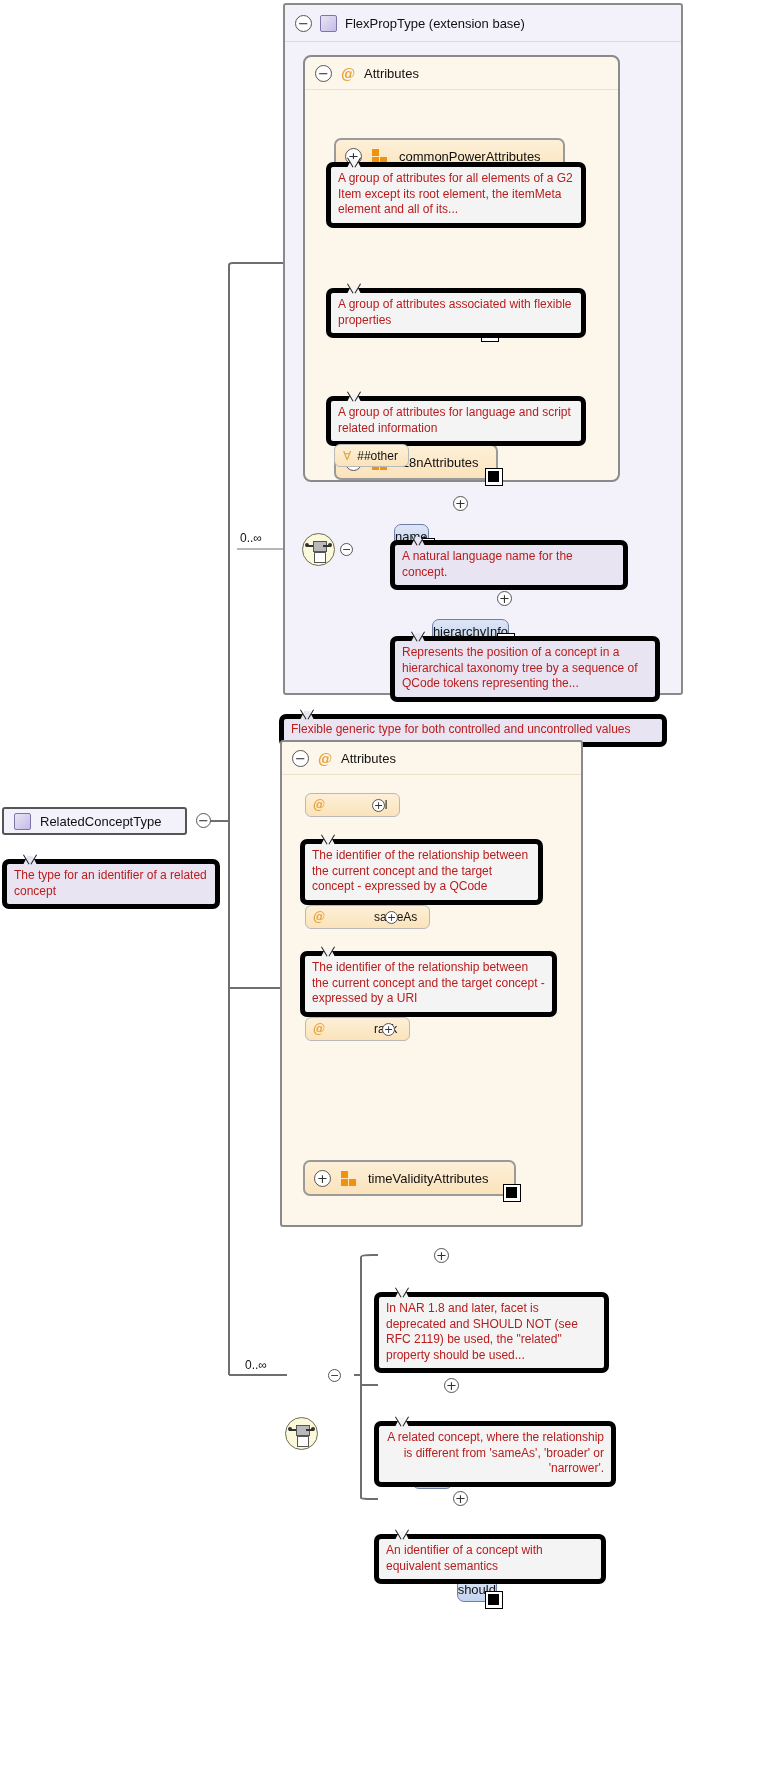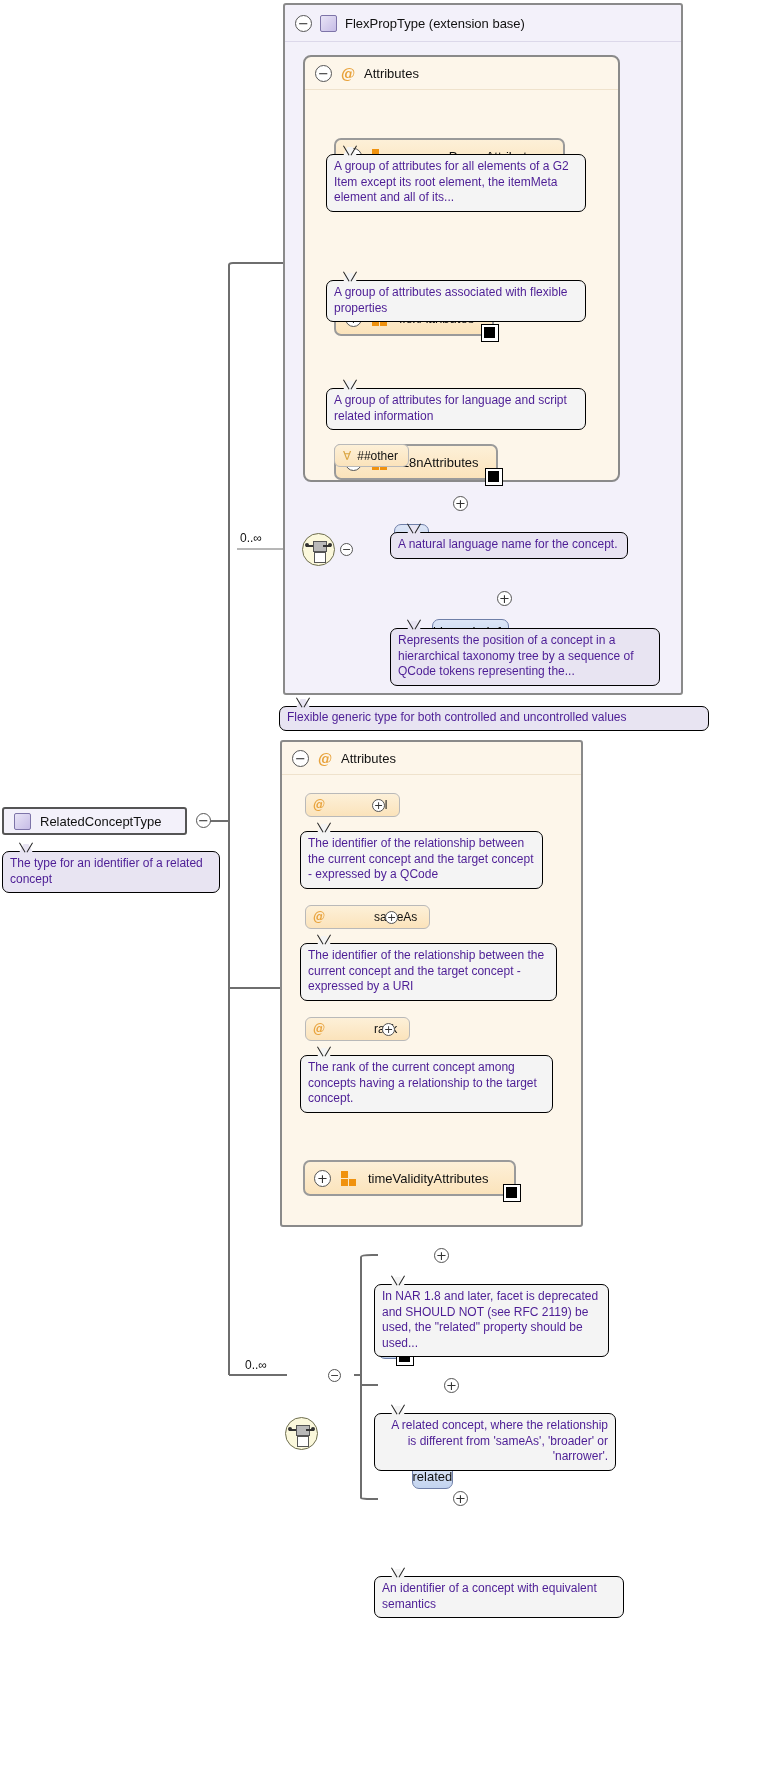--- a/index.html
+++ b/index.html
@@ -92,23 +92,23 @@
   .jump::after{
     content:"";position:absolute;left:2px;top:2px;width:11px;height:11px;
     background:
       linear-gradient(45deg,transparent 47%,#000 47%,#000 60%,transparent 60%) no-repeat,
       radial-gradient(circle at 78% 22%, #000 0 0);
   }
   .jump svg{position:absolute;left:1px;top:1px;}
 
   
   .anno{
-    position:absolute;border:1px solid #000000;border-radius:7px;
-    padding:4px 7px 5px 7px;font-size:12px;line-height:15.5px;color:#4c1d95;
-    background:#f4f4f4;box-sizing:border-box;
+    position:absolute;border:5px solid #000000;border-radius:7px;
+    padding:4px 7px 5px 7px;font-size:12px;line-height:15.5px;color:#b91c1c;
+    background:#f4f4f4;box-sizing:border-box;margin-top:8px;
   }
   .anno.violet{background:#e8e4f2;}
   .anno::before{
     content:"";position:absolute;left:16px;top:-8px;width:14px;height:9px;
     background:inherit;
     clip-path:polygon(0% 100%, 32% 0%, 68% 0%, 100% 100%);
     border-top:0;
   }
   .anno .tipline{
     position:absolute;left:15px;top:-9px;width:16px;height:10px;
@@ -318,21 +318,21 @@
       </svg>
   </span>
 </div>
 <div class="abs pm" style="left:497px;top:591px;">+</div>
 <div class="anno violet" style="left:390px;top:628px;width:270px;">
   <span class="tipline"></span>
   <span>Represents the position of a concept in a hierarchical taxonomy tree by a sequence of QCode tokens representing the...</span>
 </div>
 
 
-<div class="anno violet" style="left:279px;top:706px;width:430px;padding:3px 7px 4px 7px;">
+<div class="anno violet" style="left:279px;top:706px;width:388px;padding:3px 7px 4px 7px;">
   <span class="tipline"></span>
   <span>Flexible generic type for both controlled and uncontrolled values</span>
 </div>
 
 
 <div class="abs roottype" style="left:2px;top:807px;width:185px;">
   <span class="type-swatch"></span>
   <span class="head-label">RelatedConceptType</span>
 </div>
 <div class="abs pm" style="left:196px;top:813px;">−</div>
@@ -367,24 +367,20 @@
   <div class="anno" style="left:18px;top:201px;width:257px;">
     <span class="tipline"></span>
     <span>The identifier of the relationship between the current concept and the target concept - expressed by a URI</span>
   </div>
 
   <div class="abs chip-attr" style="left:23px;top:275px;">
     <span class="at-sign">@</span>
     <span class="chip-label">rank</span>
   </div>
   <div class="abs pm small" style="left:100px;top:281px;">+</div>
-  <div class="anno" style="left:18px;top:313px;width:253px;">
-    <span class="tipline"></span>
-    <span>The rank of the current concept among concepts having a relationship to the target concept.</span>
-  </div>
 
   <div class="abs chip-group" style="left:21px;top:385px;width:213px;">
     <span class="pm">+</span>
     <span class="grp-icon">
         <i class="a"></i>
         <i class="b"></i>
         <i class="c"></i>
       </span>
     <span class="chip-label">timeValidityAttributes</span>
     <span class="jump">
@@ -436,19 +432,19 @@
 
 <div class="abs chip-el" style="left:378px;top:1486px;">
   <span>should</span>
   <span class="jump">
     <svg width="13" height="13" viewBox="0 0 13 13">
         <path d="M2 11 L10 3 M5 3 L10 3 L10 8" stroke="#000" stroke-width="2" fill="none"></path>
       </svg>
   </span>
 </div>
 <div class="abs pm" style="left:453px;top:1491px;">+</div>
-<div class="anno" style="left:374px;top:1576px;width:250px;">
+<div class="anno" style="left:374px;top:1526px;width:232px;">
   <span class="tipline"></span>
   <span>An identifier of a concept with equivalent semantics</span>
 </div>
 
 
 
 
 </body></html>

